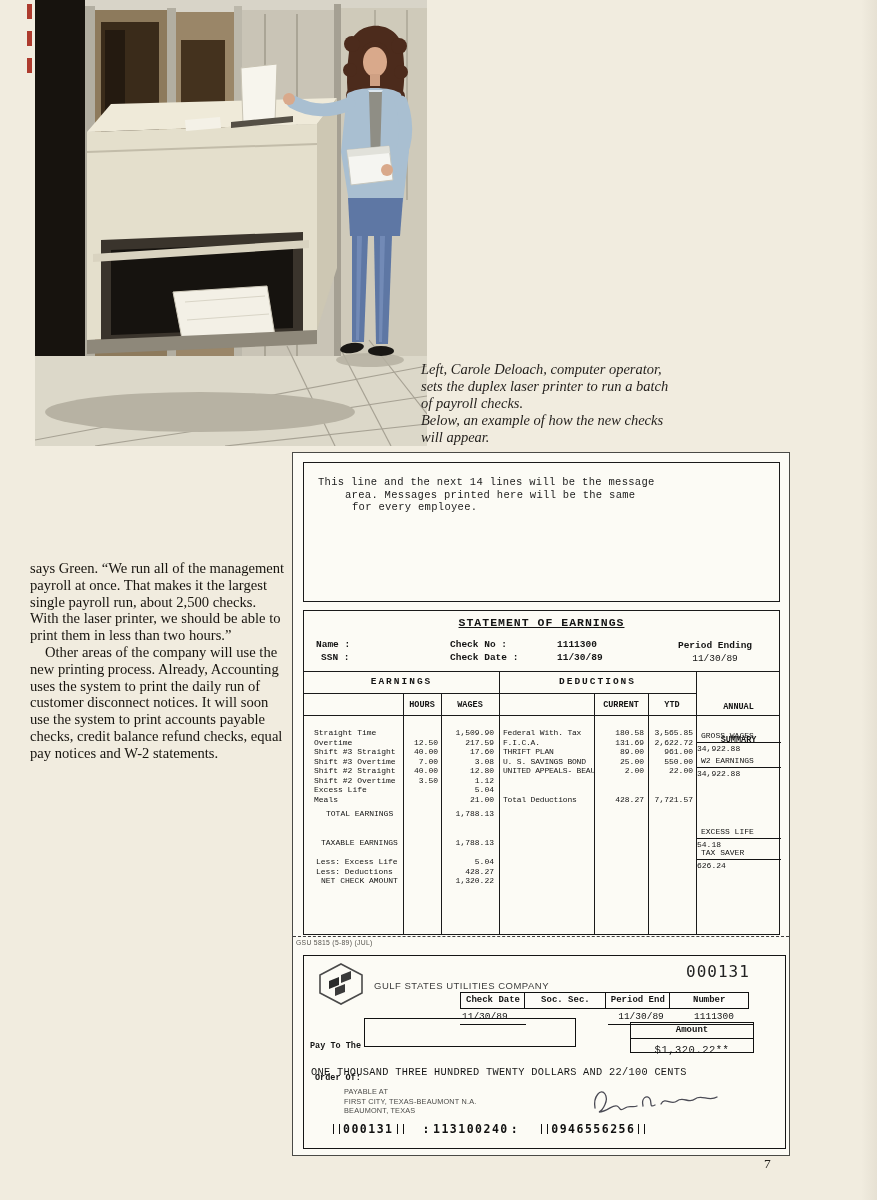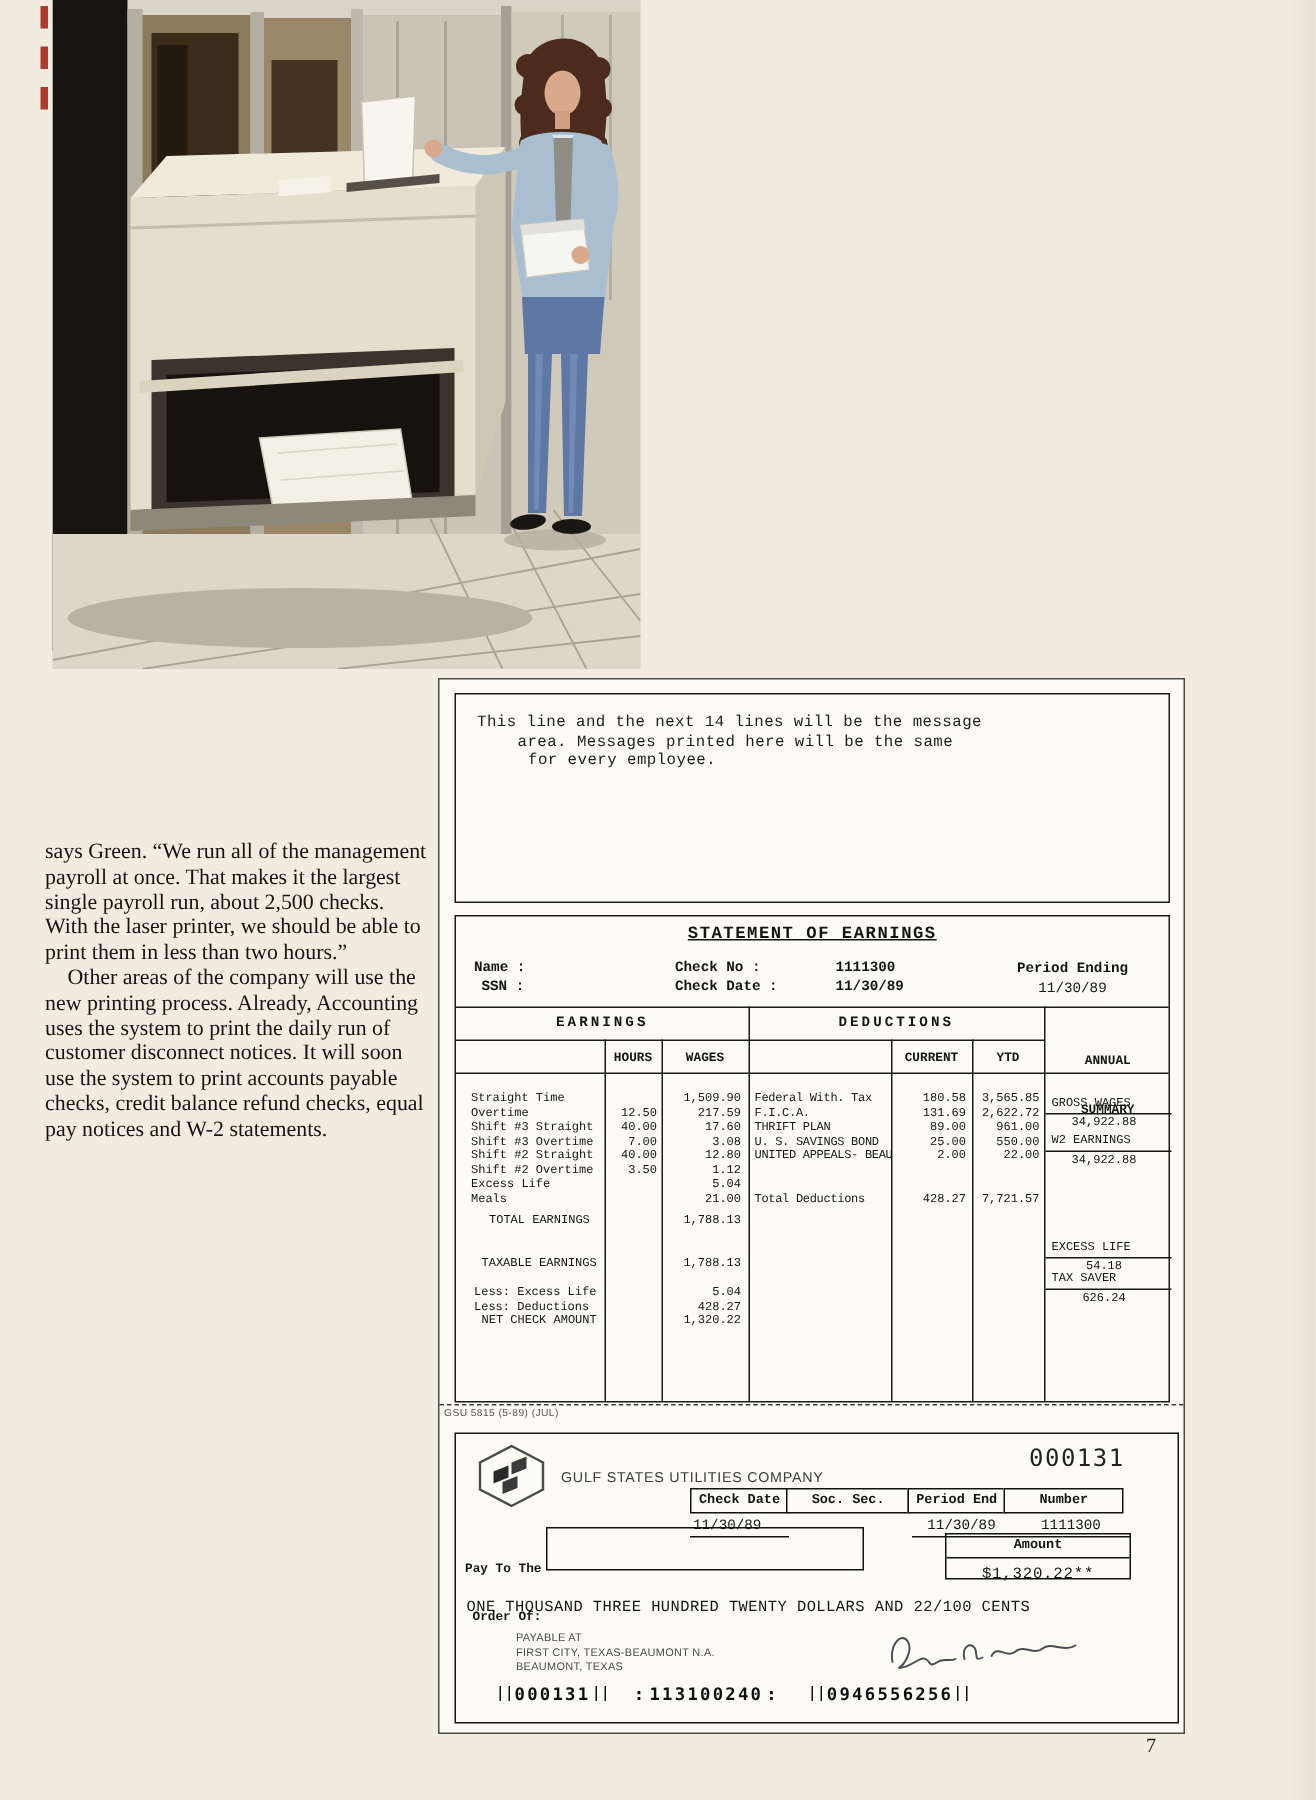--- a/index.html
+++ b/index.html
@@ -43,21 +43,21 @@
   .e-lbl2{width:99px;padding-left:22px;box-sizing:border-box;}
   .e-lbl3{width:99px;padding-left:17px;box-sizing:border-box;}
   .e-lbl4{width:99px;padding-left:12px;box-sizing:border-box;}
   .e-hrs{width:38px;text-align:right;padding-right:3px;box-sizing:border-box;}
   .e-wgs{width:58px;text-align:right;padding-right:5px;box-sizing:border-box;}
   .d-lbl{width:95px;padding-left:4px;box-sizing:border-box;letter-spacing:-0.2px;}
   .d-cur{width:54px;text-align:right;padding-right:4px;box-sizing:border-box;}
   .d-ytd{width:48px;text-align:right;padding-right:3px;box-sizing:border-box;}
   .ann-item{position:absolute;left:393px;width:84px;font-size:8px;line-height:10px;}
   .ann-lbl{display:block;border-bottom:1px solid #141414;padding:0 0 1px 4px;white-space:pre;}
-  .ann-val{display:block;text-align:center;padding-right:6px;margin-top:1px;}
+  .ann-val{display:block;text-align:left;padding-right:6px;margin-top:1px;}
 
   .perf{position:absolute;left:0;right:0;top:483px;border-top:1.6px dashed #3c3c3c;}
   .formnum{position:absolute;left:3px;top:486px;font-size:6.8px;color:#56544e;letter-spacing:0.3px;}
 
   .check{position:absolute;left:10px;top:502px;width:483px;height:194px;border:1.6px solid #151515;box-sizing:border-box;font-family:"Liberation Mono",monospace;color:#141414;}
   .logo{position:absolute;left:12px;top:6px;width:50px;height:44px;}
   .company{position:absolute;left:70px;top:24px;font-family:"Liberation Sans",sans-serif;font-size:9.5px;letter-spacing:0.5px;color:#3c3c3c;}
   .bignum{position:absolute;left:382px;top:6px;font-size:16px;letter-spacing:1px;color:#222;font-family:"DejaVu Sans Mono",monospace;}
   .itab{position:absolute;left:156px;top:36px;display:flex;}
   .hc{border:1.6px solid #111;box-sizing:border-box;height:17px;font-size:9px;font-weight:bold;text-align:center;line-height:14px;background:#fdfcf8;margin-left:-1.6px;}
@@ -161,20 +161,27 @@
       <polygon points="313,198 368,198 365,236 315,236" fill="#5e77a4"></polygon>
       <polygon points="317,236 333,236 329,342 317,342" fill="#5e77a4"></polygon>
       <polygon points="339,236 357,236 353,344 341,344" fill="#5e77a4"></polygon>
       <polygon points="322,236 327,236 324,340 321,340" fill="#7b93bd" opacity="0.7"></polygon>
       <polygon points="345,236 350,236 347,342 344,342" fill="#7b93bd" opacity="0.7"></polygon>
       <ellipse cx="317" cy="348" rx="12" ry="5" fill="#191714" transform="rotate(-8 317 348)"></ellipse>
       <ellipse cx="346" cy="351" rx="13" ry="5" fill="#191714"></ellipse>
     </svg>
   </div>
 
+  <div class="caption">
+    <div>Left, Carole Deloach, computer operator,</div>
+    <div>sets the duplex laser printer to run a batch</div>
+    <div>of payroll checks.</div>
+    <div>Below, an example of how the new checks</div>
+    <div>will appear.</div>
+  </div>
 
   <div class="article">
     <p>says Green. “We run all of the management payroll at once. That makes it the largest single payroll run, about 2,500 checks. With the laser printer, we should be able to print them in less than two hours.”</p>
     <p>Other areas of the company will use the new printing process. Already, Accounting uses the system to print the daily run of customer disconnect notices. It will soon use the system to print accounts payable checks, credit balance refund checks, equal pay notices and W-2 statements.</p>
   </div>
 
   <div class="form">
 
     <div class="msgbox">
       <div class="msgl0">This line and the next 14 lines will be the message</div>

